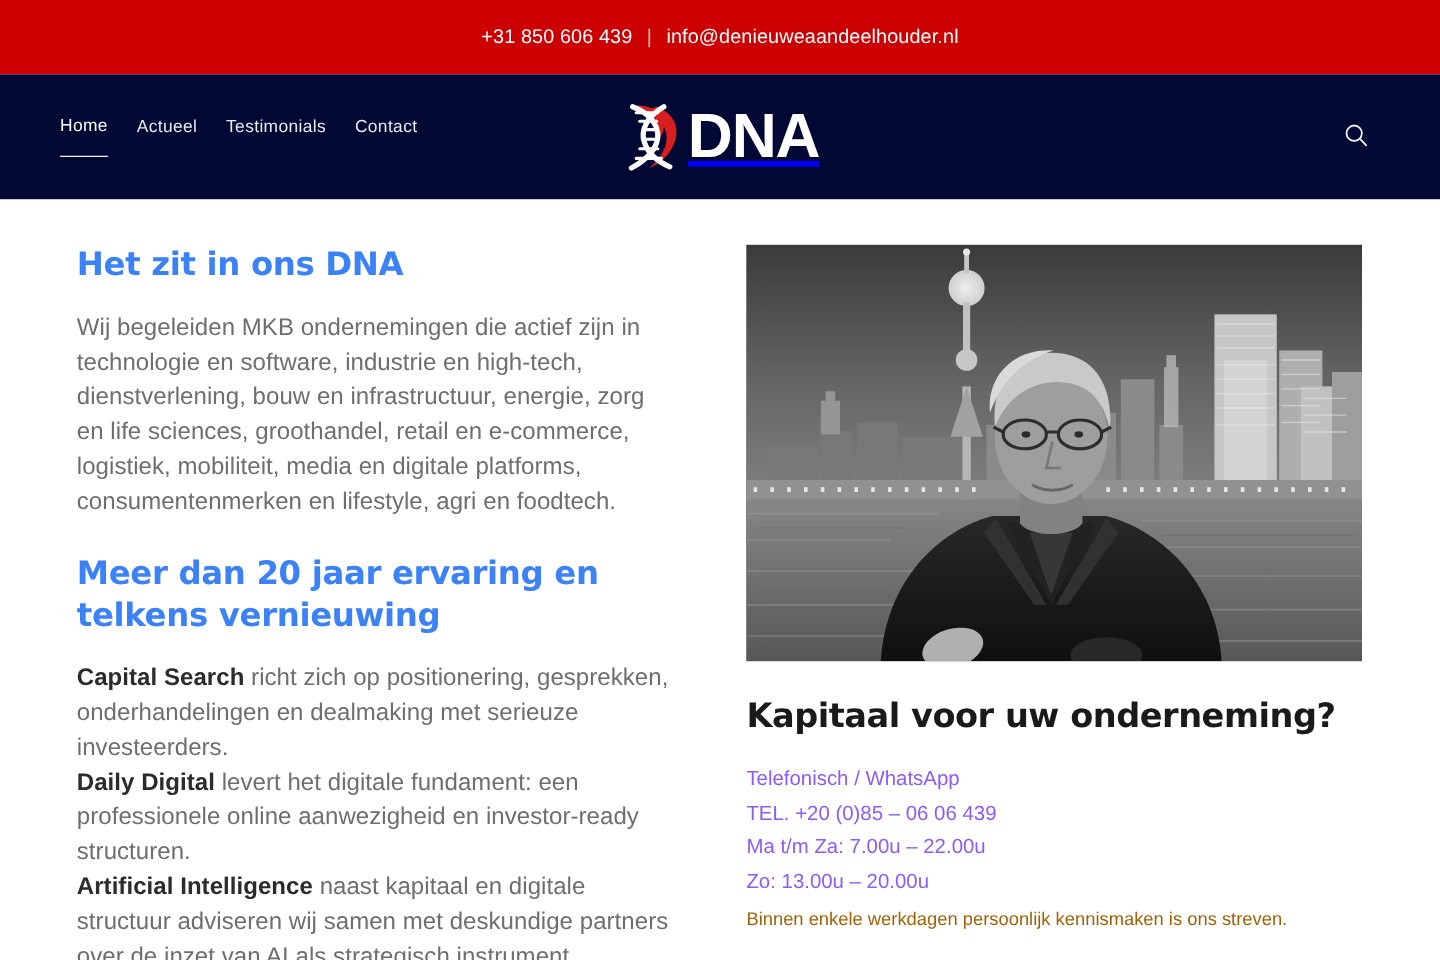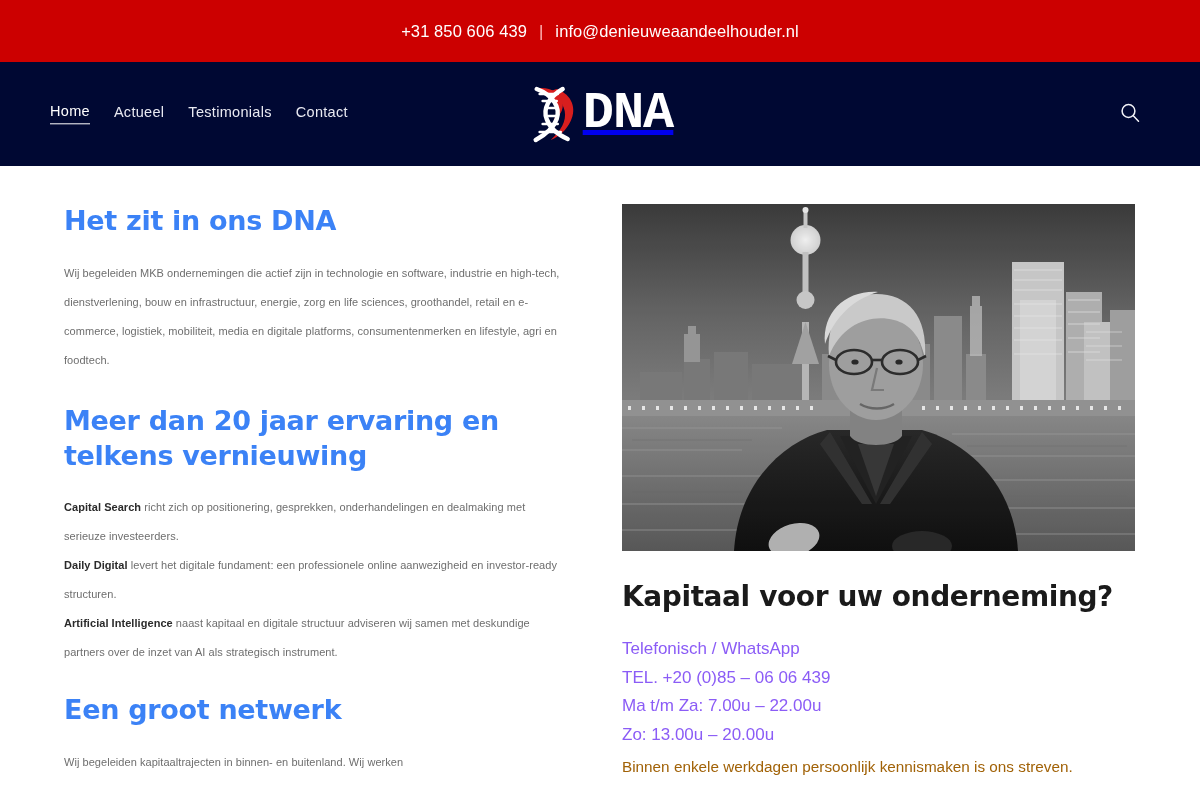--- a/index.html
+++ b/index.html
@@ -61,21 +61,21 @@
     transform: translateY(-50%);
     display: flex;
     align-items: center;
     gap: 24px;
   }
   .nav-item {
     color: #e9eaf2;
     font-size: 14.5px;
     letter-spacing: .3px;
     text-decoration: none;
-    padding-bottom: 3px;
+    padding-bottom: 16px;
     line-height: 1.2;
     white-space: nowrap;
   }
   .nav-item.active {
     color: #ffffff;
     border-bottom: 1.5px solid #ffffff;
   }
 
   
   .logo {
@@ -87,21 +87,21 @@
     align-items: center;
     gap: 4px;
   }
   .logo-mark { width: 52px; height: 58px; display: block; }
   .logo-text {
     color: #ffffff;
     font-size: 52px;
     font-weight: 700;
     letter-spacing: -1px;
     line-height: 1;
-    font-family: Liberation Mono, monospace;
+    font-family: Liberation Sans, sans-serif;
   }
 
   .search-btn {
     position: absolute;
     right: 56px;
     top: 50%;
     transform: translateY(-50%);
     width: 28px; height: 28px;
     background: none;
     border: none;
@@ -131,21 +131,21 @@
     font-size: 27px;
     font-weight: 700;
     line-height: 1.32;
     letter-spacing: -0.3px;
     font-family: "DejaVu Sans", sans-serif;
     margin-bottom: 20px;
   }
   h2.section-title.tight { margin-bottom: 19px; }
 
   p.body {
-    font-size: 11px;
+    font-size: 20px;
     line-height: 29px;
     color: #6e6e6e;
     letter-spacing: .05px;
   }
   p.body + p.body { margin-top: 0; }
   p.body b, p.body strong {
     color: #2b2b2b;
     font-weight: 700;
   }
 

